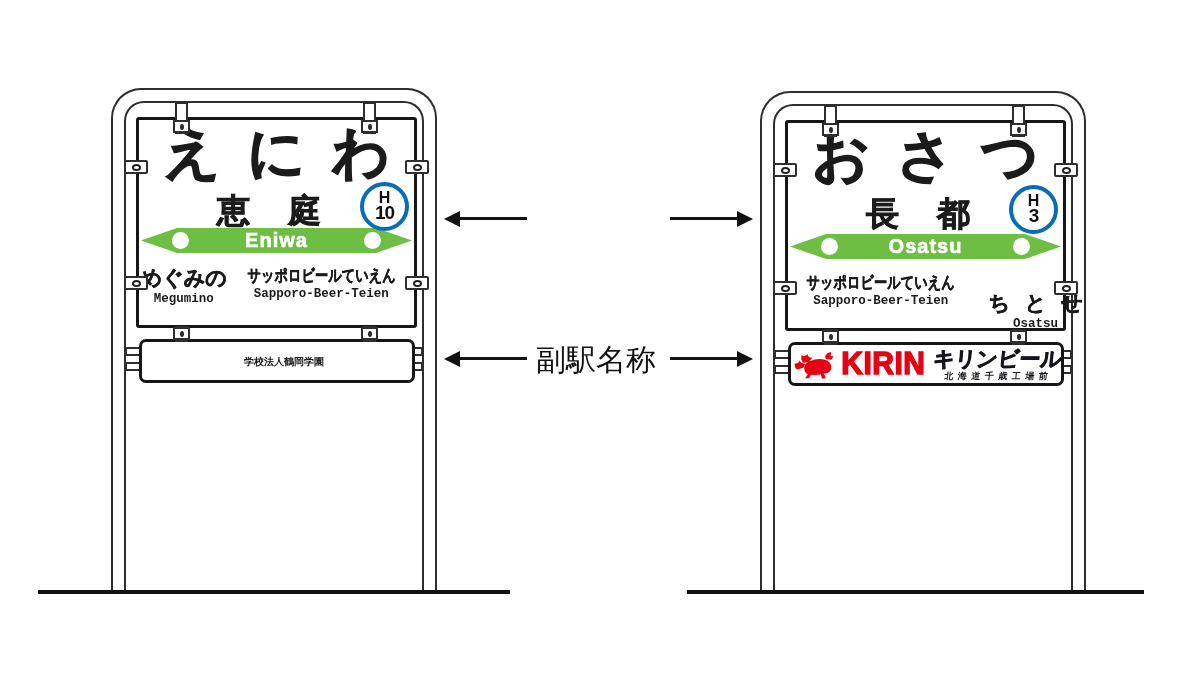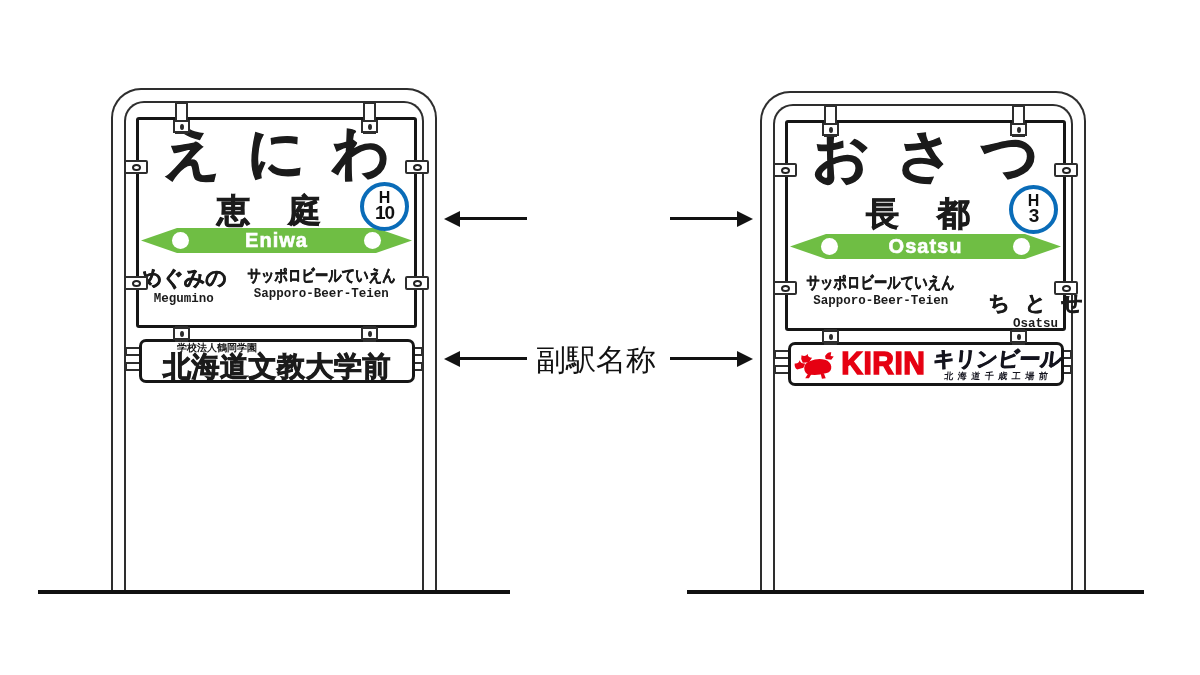--- a/index.html
+++ b/index.html
@@ -188,21 +188,20 @@
           <div class="adj-kana condensed">サッポロビールていえん</div>
           <div class="adj-romaji">Sapporo-Beer-Teien</div>
         </div>
       </div>
     </div>
 
     <div class="sub-sign">
       <div class="sub-academic">
         <div class="sub-academic-inner">
           <div class="small">学校法人鶴岡学園</div>
-          <div class="large">北海道文教大学前</div>
         </div>
       </div>
     </div>
   </div>
 
   <div class="sign" style="left:760px; top:91px; height:501px;">
     <div class="frame-outer"></div>
     <div class="frame-inner"></div>
 
     <div class="tab top" style="left:64px;">

